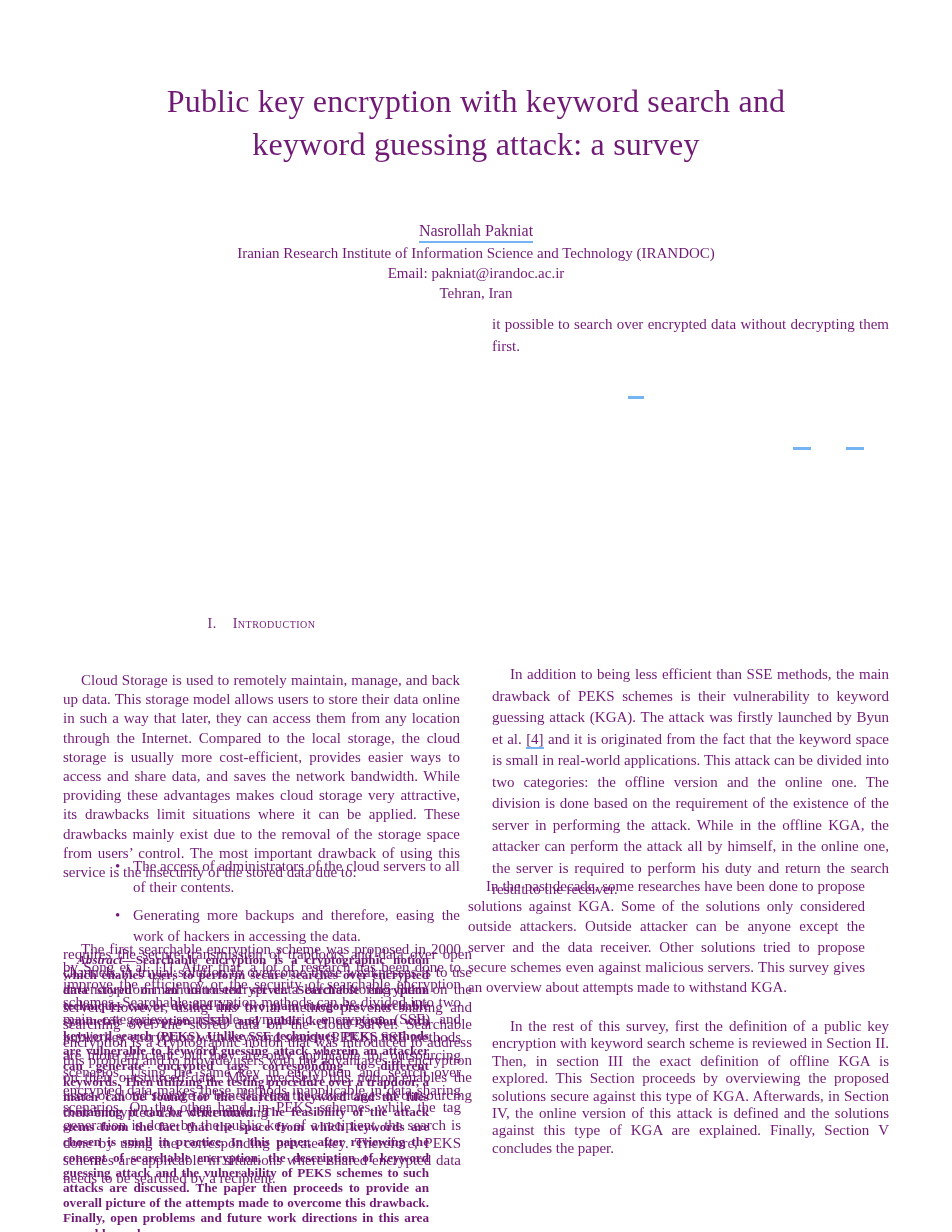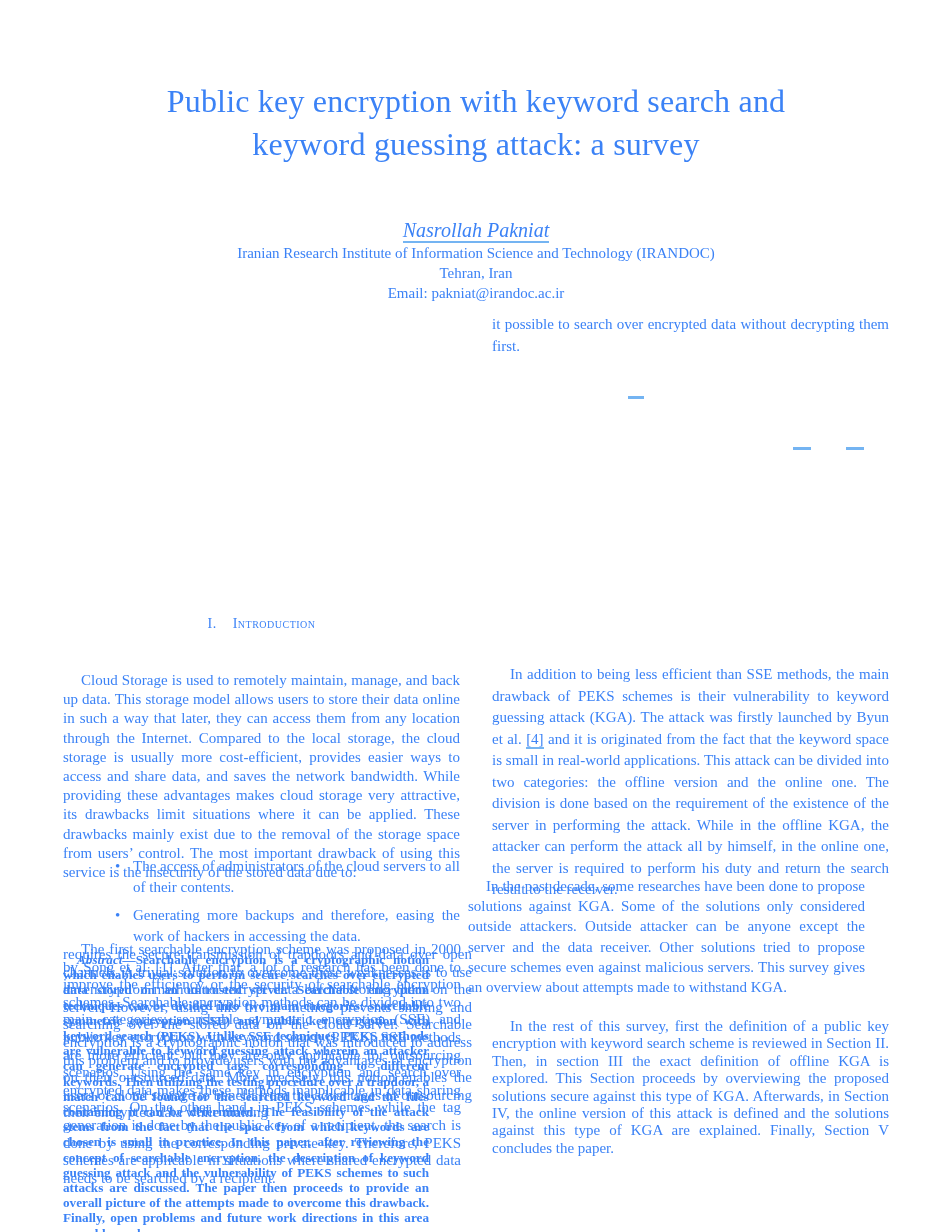--- a/index.html
+++ b/index.html
@@ -1,21 +1,21 @@
 <!DOCTYPE html>
 <html><head>
 <meta charset="utf-8">
 <style>
   html, body { margin: 0; padding: 0; background: #ffffff; }
   .page {
     position: relative;
     width: 952px;
     height: 1232px;
     background: #ffffff;
-    color: #3b82f6;
+    color: #701a75;
     font-family: "Liberation Serif", "DejaVu Serif", serif;
     overflow: hidden;
   }
   
   .title-block {
     position: absolute;
     top: 80px; left: 0;
     width: 952px;
     text-align: center;
     font-size: 32px;
@@ -25,25 +25,24 @@
   .author-block {
     position: absolute;
     top: 221px; left: 0;
     width: 952px;
     text-align: center;
     font-size: 15px;
     line-height: 19px;
   }
   .author-name {
     display: inline-block;
-    font-size: 20px;
+    font-size: 16px;
     border-bottom: 2px solid #74b4f2;
     padding-bottom: 1px;
     cursor: pointer;
-    font-style: italic;
   }
   .author-line { margin-top: 1px; }
   
   .body-text {
     font-size: 15px;
     text-align: justify;
   }
   .section-heading {
     position: absolute;
     left: 63px; top: 616px;
@@ -153,22 +152,22 @@
   <div class="title-block">
     <div>Public key encryption with keyword search and</div>
     <div>keyword guessing attack: a survey</div>
   </div>
 
   <div class="author-block">
     <div>
       <span class="author-name">Nasrollah Pakniat</span>
     </div>
     <div class="author-line">Iranian Research Institute of Information Science and Technology (IRANDOC)</div>
+    <div class="author-line">Email: pakniat@irandoc.ac.ir</div>
     <div class="author-line">Tehran, Iran</div>
-    <div class="author-line">Email: pakniat@irandoc.ac.ir</div>
   </div>
 
   <div class="section-heading">
     <span class="heading-num">I.</span><span>Introduction</span>
   </div>
 
   <div class="p-intro body-text">Cloud Storage is used to remotely maintain, manage, and back up data. This storage model allows users to store their data online in such a way that later, they can access them from any location through the Internet. Compared to the local storage, the cloud storage is usually more cost-efficient, provides easier ways to access and share data, and saves the network bandwidth. While providing these advantages makes cloud storage very attractive, its drawbacks limit situations where it can be applied. These drawbacks mainly exist due to the removal of the storage space from users’ control. The most important drawback of using this service is the insecurity of the stored data due to:</div>
 
   <div class="bullet-list">
     <div class="bullet-item body-text">

